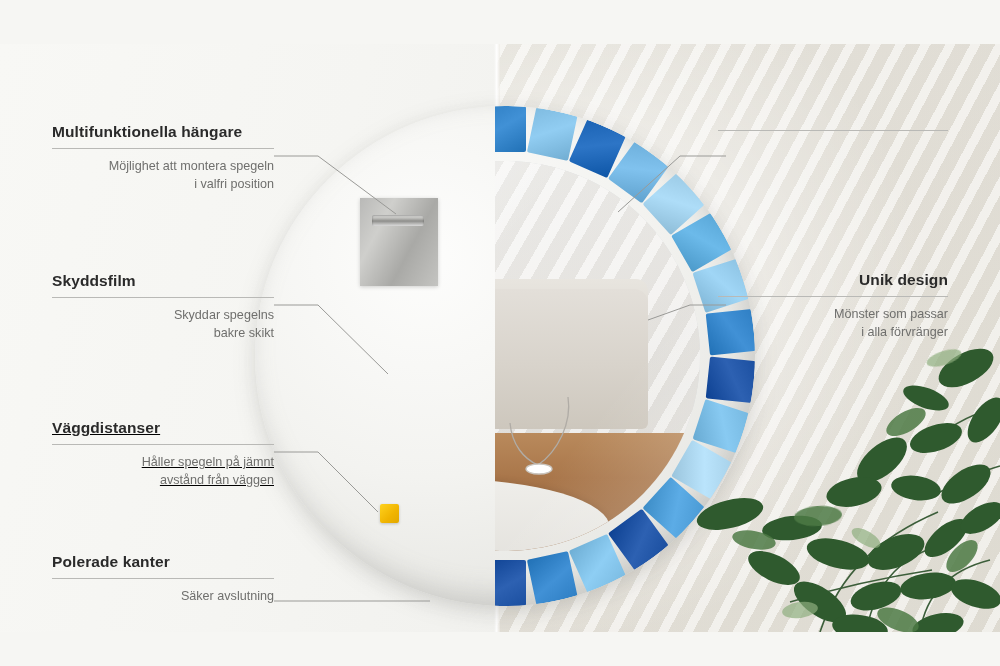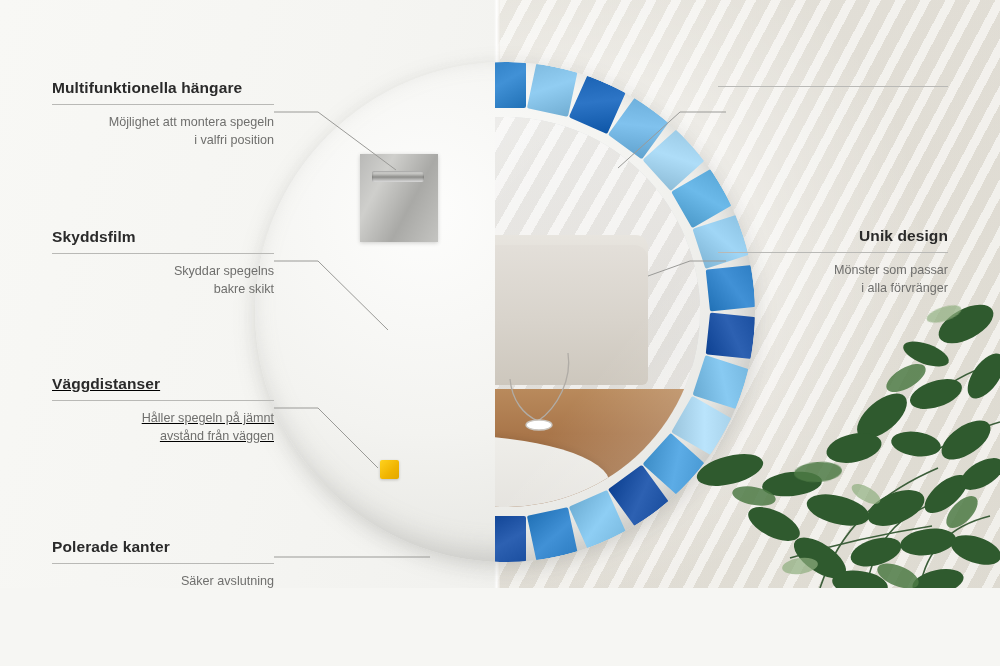--- a/index.html
+++ b/index.html
@@ -2,21 +2,21 @@
 <html><head>
 <meta charset="utf-8">
 <style>
   * { margin:0; padding:0; box-sizing:border-box; }
   html,body { width:1000px; height:666px; overflow:hidden; }
   body {
     font-family:"Liberation Sans", sans-serif;
     background:#f6f6f3;
     position:relative;
   }
-  #stage { position:absolute; inset:0; width:1000px; height:588px; overflow:hidden; }
+  #stage { position:absolute; inset:0; width:1000px; height:588px; overflow:hidden;margin-top:44px; }
 
   
   .bg-left {
     position:absolute; left:0; top:0; width:497px; height:666px;
     background:linear-gradient(105deg,#f8f8f5 0%,#f5f5f2 55%,#f1f1ee 100%);
   }
   .bg-right {
     position:absolute; left:497px; top:0; width:503px; height:666px;
     background:linear-gradient(125deg,#eceae3 0%,#e9e6df 40%,#e4e1d8 100%);
   }
@@ -163,21 +163,21 @@
   .callout .rule { height:1px; background:#b9b9b6; margin:7px 0 9px; }
   .callout .desc {
     font-size:12.6px; line-height:1.42; color:#6f6f6d; white-space:pre-line;text-align:right;
   }
   .callout.left { left:52px; }
   .callout.right { right:52px; text-align:right; }
 
   .c1 { top:79px; width:222px; }
   .c2 { top:228px; width:222px; }
   .c3 { top:375px; width:222px;text-decoration:underline; }
-  .c4 { top:538px; width:222px; }
+  .c4 { top:509px; width:222px; }
   .c5 { top:79px; width:230px; }
   .c6 { top:227px; width:230px; }
 
   .leaders { position:absolute; inset:0; pointer-events:none; }
 </style>
 </head>
 <body>
 
 <div id="stage">
 

